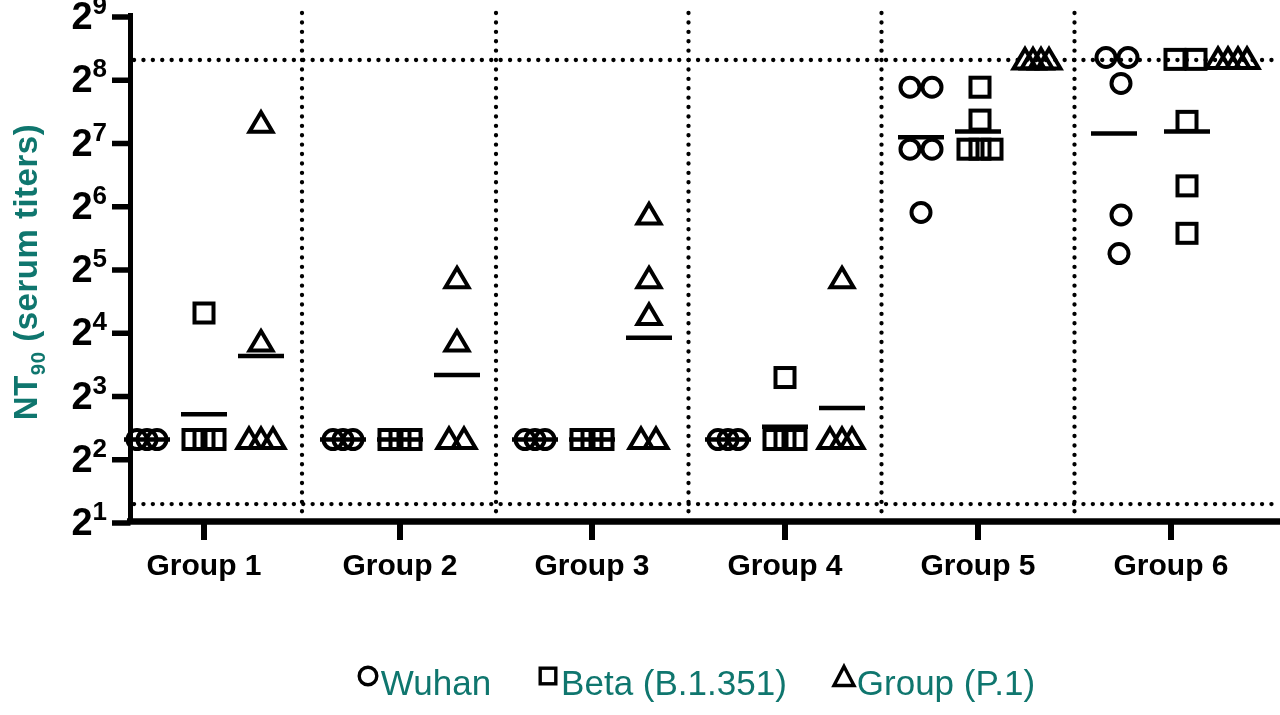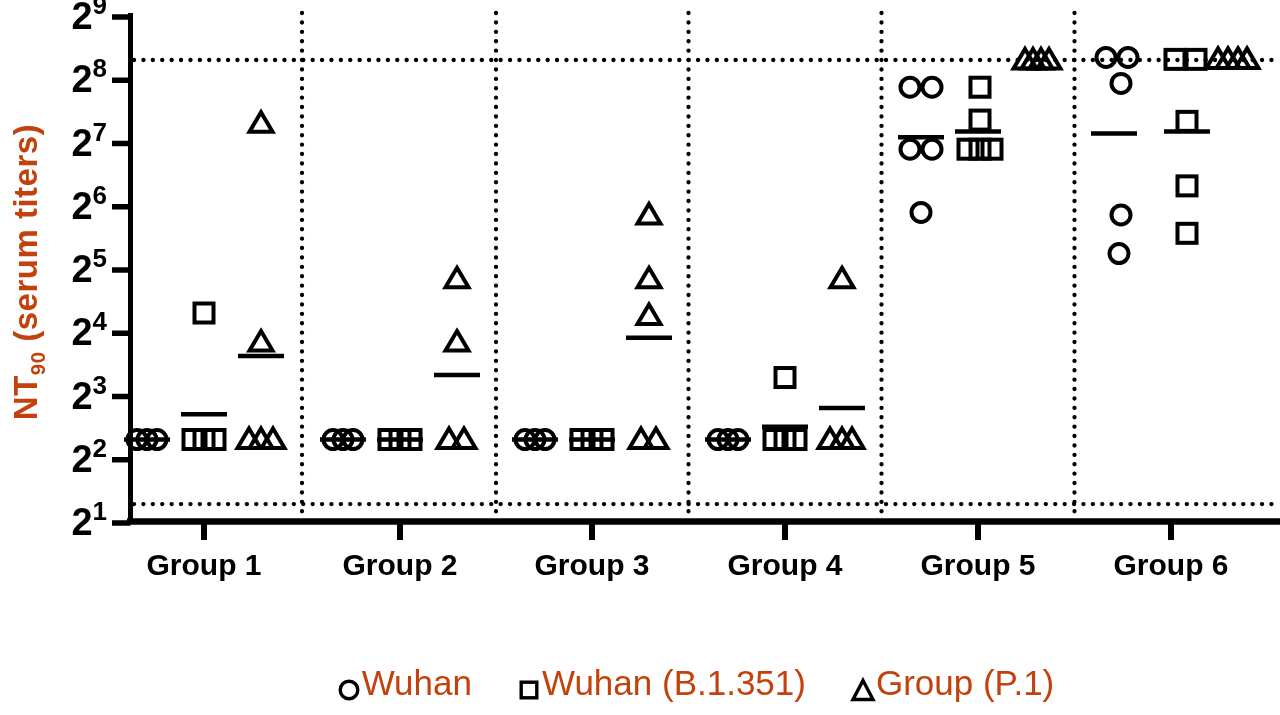--- a/index.html
+++ b/index.html
@@ -1,36 +1,36 @@
 <!DOCTYPE html>
 <html><head>
 <meta charset="utf-8">
 <style>
   html,body { margin:0; padding:0; background:#fff; }
   #stage {
     position:relative; width:1280px; height:715px;
     background:#ffffff; overflow:hidden;
     font-family:"Liberation Sans","DejaVu Sans",sans-serif;
-    color:#c2410c;
+    color:#0f766e;
   }
   svg { overflow:visible; display:block; }
   #plot-svg { position:absolute; left:0; top:0; }
   .ylabel {
     position:absolute; left:-183px; top:252px; width:420px; height:40px;
     transform:rotate(-90deg);
     text-align:center; font-size:33px; font-weight:bold; letter-spacing:0.5px;
     white-space:nowrap;
   }
   .ylabel sub { font-size:0.62em; }
   .legend {
     position:absolute; left:55px; top:663px; width:1280px;
     display:flex; justify-content:center; align-items:center; gap:44px;
     font-size:35px;
   }
-  .legend-item { display:flex; align-items:flex-end; }
+  .legend-item { display:flex; align-items:flex-start; }
   .legend-item svg { flex:0 0 auto; }
 </style>
 </head>
 <body>
 
 <div id="stage">
 
   <svg id="plot-svg" width="1280" height="715" viewBox="0 0 1280 715">
       <line x1="302" y1="13" x2="302" y2="517" stroke="#000000" stroke-width="4.3" stroke-linecap="round" stroke-dasharray="0.1 9.3"></line>
       <line x1="496" y1="13" x2="496" y2="517" stroke="#000000" stroke-width="4.3" stroke-linecap="round" stroke-dasharray="0.1 9.3"></line>
@@ -167,21 +167,21 @@
     <div class="legend-item">
       <svg width="26" height="26">
         <circle cx="13" cy="13" r="8.8" fill="none" stroke="#000" stroke-width="3.4"></circle>
       </svg>
       <span>Wuhan</span>
     </div>
     <div class="legend-item">
       <svg width="26" height="26">
         <rect x="5.2" y="5.2" width="15.6" height="15.6" fill="none" stroke="#000" stroke-width="3.4"></rect>
       </svg>
-      <span>Wuhan (B.1.351)</span>
+      <span>Beta (B.1.351)</span>
     </div>
     <div class="legend-item">
       <svg width="26" height="26">
         <path d="M 13 3.5 L 23 22.5 L 3 22.5 Z" fill="none" stroke="#000" stroke-width="3.4" stroke-linejoin="miter"></path>
       </svg>
       <span>Group (P.1)</span>
     </div>
   </div>
 
 </div>

